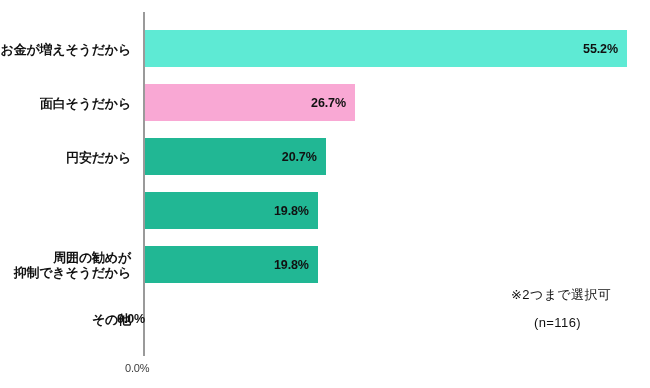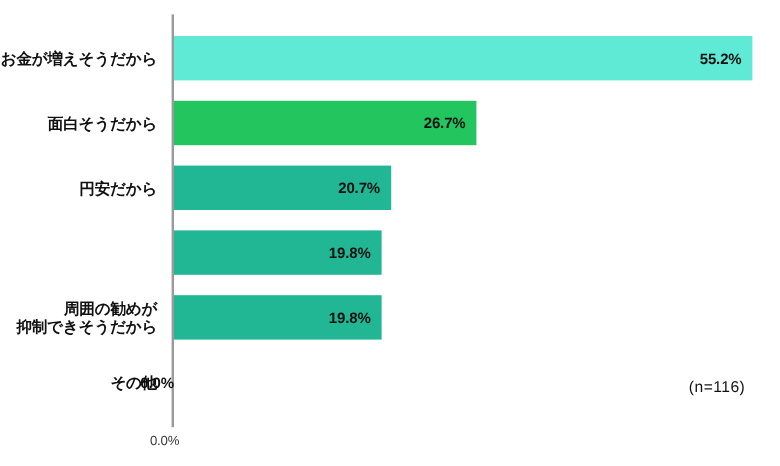--- a/index.html
+++ b/index.html
@@ -103,21 +103,20 @@
     font-weight: normal;
     letter-spacing: 0.4px;
   }
   .annotation.note {
     left: 511px;
     top: 286px;
   }
   .annotation.sample {
     left: 534px;
     top: 315px;
-    margin-left: 40px;
   }
 </style>
 </head>
 <body>
 
 <div id="chart-root">
 
   <div class="axis-line"></div>
 
   <div id="rows">
@@ -125,21 +124,21 @@
         <div class="cat-label">お金が増えそうだから</div>
         <div class="bar-wrap" style="left: 145px;">
           <div class="bar" style="width: 482px; height: 37px; background: #5eead4;">
             <span class="bar-value">55.2%</span>
           </div>
         </div>
       </div>
       <div class="row" style="top: 84px;">
         <div class="cat-label">面白そうだから</div>
         <div class="bar-wrap" style="left: 145px;">
-          <div class="bar" style="width: 252px; height: 37px; background: #22c55e;">
+          <div class="bar" style="width: 210px; height: 37px; background: #f9a8d4;">
             <span class="bar-value">26.7%</span>
           </div>
         </div>
       </div>
       <div class="row" style="top: 138px; padding-left: 44px;">
         <div class="cat-label">円安だから</div>
         <div class="bar-wrap" style="left: 145px; align-items: center;">
           <div class="bar" style="width: 180.75px; height: 37px; background: rgb(33, 183, 148);">
             <span class="bar-value">20.7%</span>
           </div>
@@ -166,16 +165,17 @@
         <div class="bar-wrap" style="left: 145px;">
           <div class="bar zero" style="width: 0px; height: 37px; background: transparent;">
             <span class="bar-value">0.0%</span>
           </div>
         </div>
       </div>
     </div>
 
   <div class="xtick-label" id="xtick0" style="left: 125px; top: 362px;">0.0%</div>
 
+  <div class="annotation note">※2つまで選択可</div>
 
   <div class="annotation sample">(n=116)</div>
 
 </div>
 
 </body></html>

